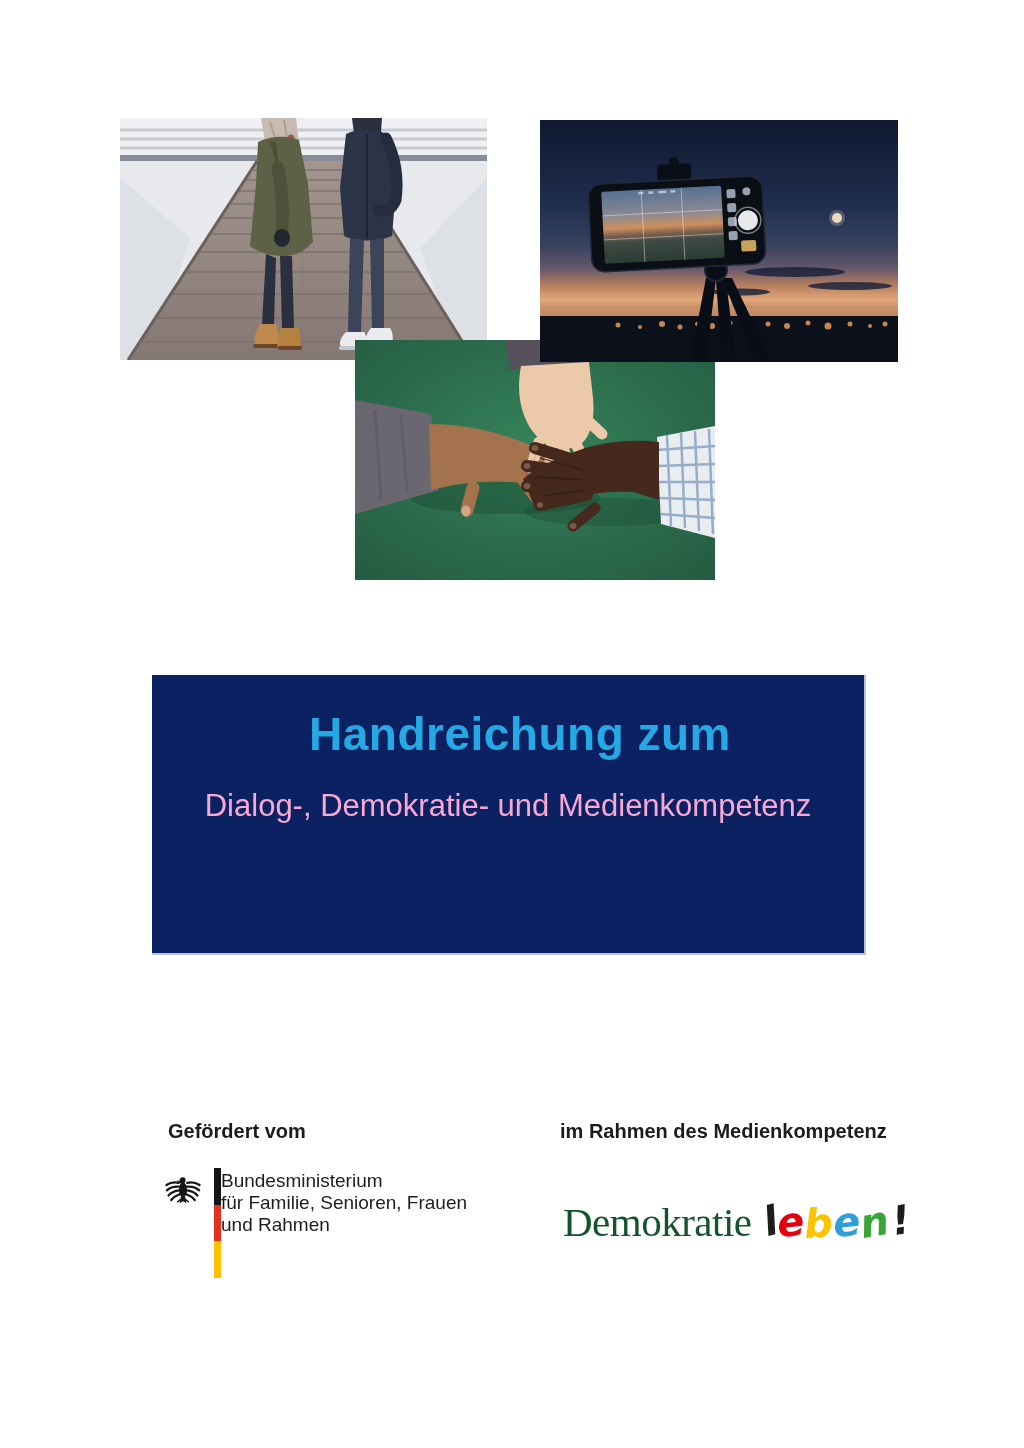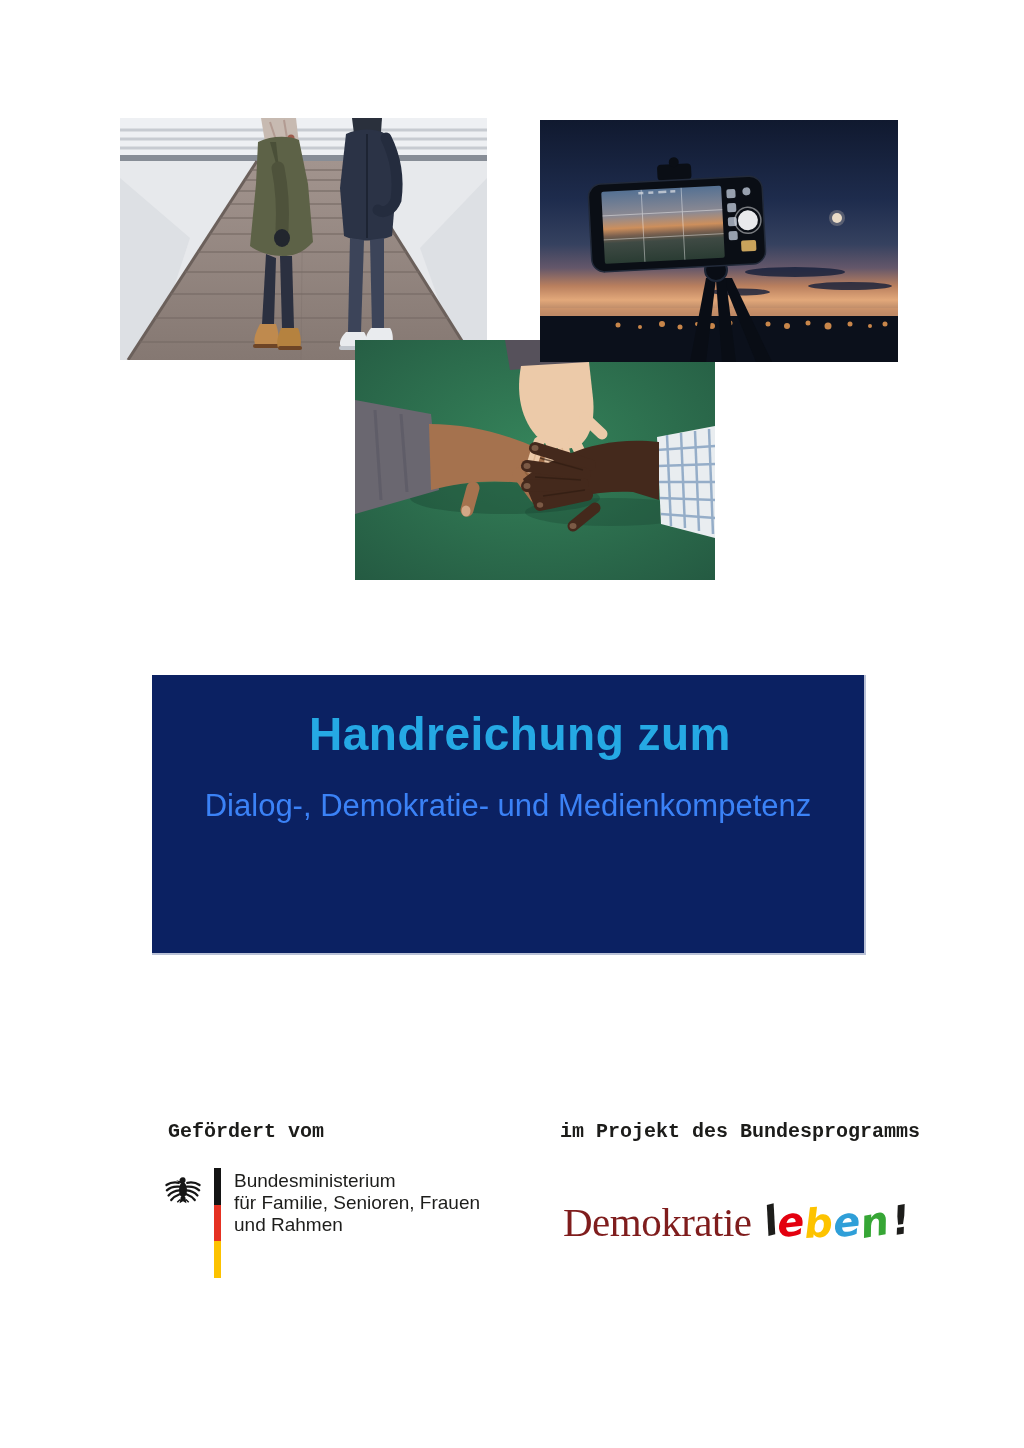--- a/index.html
+++ b/index.html
@@ -10,32 +10,32 @@
   .p3{left:355px;top:340px;width:360px;height:240px;z-index:2;}
   .p2{left:540px;top:120px;width:358px;height:242px;z-index:3;}
 
   .banner{position:absolute;left:152px;top:675px;width:714px;height:280px;
           box-sizing:border-box;text-align:center;z-index:4;
           border-right:2px solid #b9c1d6;border-bottom:2px solid #b9c1d6;}
   .banner .title{padding-top:30px;font-weight:bold;font-size:46px;line-height:59px;letter-spacing:.5px;}
   .banner .subtitle{margin-top:21px;font-size:31px;line-height:42px;}
 
   .funding-label,.program-label{position:absolute;top:1120px;
-          font-family:Liberation Mono, monospace;font-weight:700;font-size:20px;color:#1c1c1a;}
+          font-family:Liberation Sans, sans-serif;font-weight:700;font-size:20px;color:#1c1c1a;}
   .funding-label{left:168px;}
   .program-label{left:560px;}
 
   .ministry-logo{position:absolute;left:164px;top:1168px;display:flex;align-items:flex-start;}
   .eagle{width:38px;height:38px;margin-top:2px;flex:0 0 auto;}
   .flag{width:7px;height:110px;margin-left:12px;display:flex;flex-direction:column;flex:0 0 auto;}
   .flag span{flex:1;}
-  .ministry-name{margin-left:13px;font-size:19px;line-height:22px;color:#1d1d1b;padding-top:2px;}
+  .ministry-name{font-size:19px;line-height:22px;color:#1d1d1b;padding-top:2px;}
 
   .dl-logo{position:absolute;left:563px;top:1198px;white-space:nowrap;}
-  .dl-word{font-family:"Liberation Serif",serif;font-size:41px;color:#7f1d1d;letter-spacing:-.5px;}
+  .dl-word{font-family:"Liberation Serif",serif;font-size:41px;color:#14532d;letter-spacing:-.5px;}
   .dl-leben{margin-left:12px;font-family:"DejaVu Sans",sans-serif;font-style:italic;
             font-weight:bold;font-size:40px;}
   .dl-leben span{display:inline-block;transform:rotate(-6deg);}
   .dl-leben span:nth-child(1){transform:rotate(-14deg) translateY(-1px);}
   .dl-leben span:nth-child(3){transform:rotate(-4deg) translateY(1px);}
   .dl-leben span:nth-child(5){transform:rotate(-10deg);}
   .dl-leben span:nth-child(6){transform:rotate(-9deg) translateY(-2px);margin-left:3px;}
 </style>
 </head>
 <body>
@@ -287,27 +287,27 @@
       <circle cx="208" cy="104" r="10" fill="#e8e9ec"></circle>
       <circle cx="208" cy="104" r="13" fill="none" stroke="#e8e9ec" opacity=".5" stroke-width="1.5"></circle>
       <rect x="200" y="124" width="15" height="11" rx="2" fill="#c9a35c"></rect>
     </g>
   </svg>
 
   <div class="banner" style="background: rgb(11, 33, 98);">
     <div class="title" style="color: rgb(37, 169, 228); padding-left: 24px;">
       <div>Handreichung zum</div>
     </div>
-    <div class="subtitle" style="color: #3b82f6;">
+    <div class="subtitle" style="color: #f9a8d4;">
       <div>Dialog-, Demokratie- und Medienkompetenz</div>
     </div>
   </div>
 
   <div class="funding-label">Gefördert vom</div>
-  <div class="program-label">im Projekt des Bundesprogramms</div>
+  <div class="program-label">im Rahmen des Medienkompetenz</div>
 
   <div class="ministry-logo">
     <svg class="eagle" viewBox="0 0 40 40" role="img">
       <g fill="#161616" stroke="#161616">
         <ellipse cx="20" cy="21" rx="4.2" ry="8" stroke="none"></ellipse>
         <path d="M20,7.5 C17.4,7.5 16,9.3 16.4,11.6 L12.8,10.8 L16.8,13.6 C18,14.6 22,14.4 22.6,11.8 C23.2,9.4 22.2,7.5 20,7.5 Z" stroke="none"></path>
         <g stroke-width="2.4" stroke-linecap="round" fill="none">
           <path d="M15.6,13.5 C10,12.5 6,13.5 2.6,15.8"></path>
           <path d="M15.8,17.5 C10,17 6,18.6 3,21.4"></path>
           <path d="M16,21.5 C11,22 7.4,24 4.8,26.8"></path>

